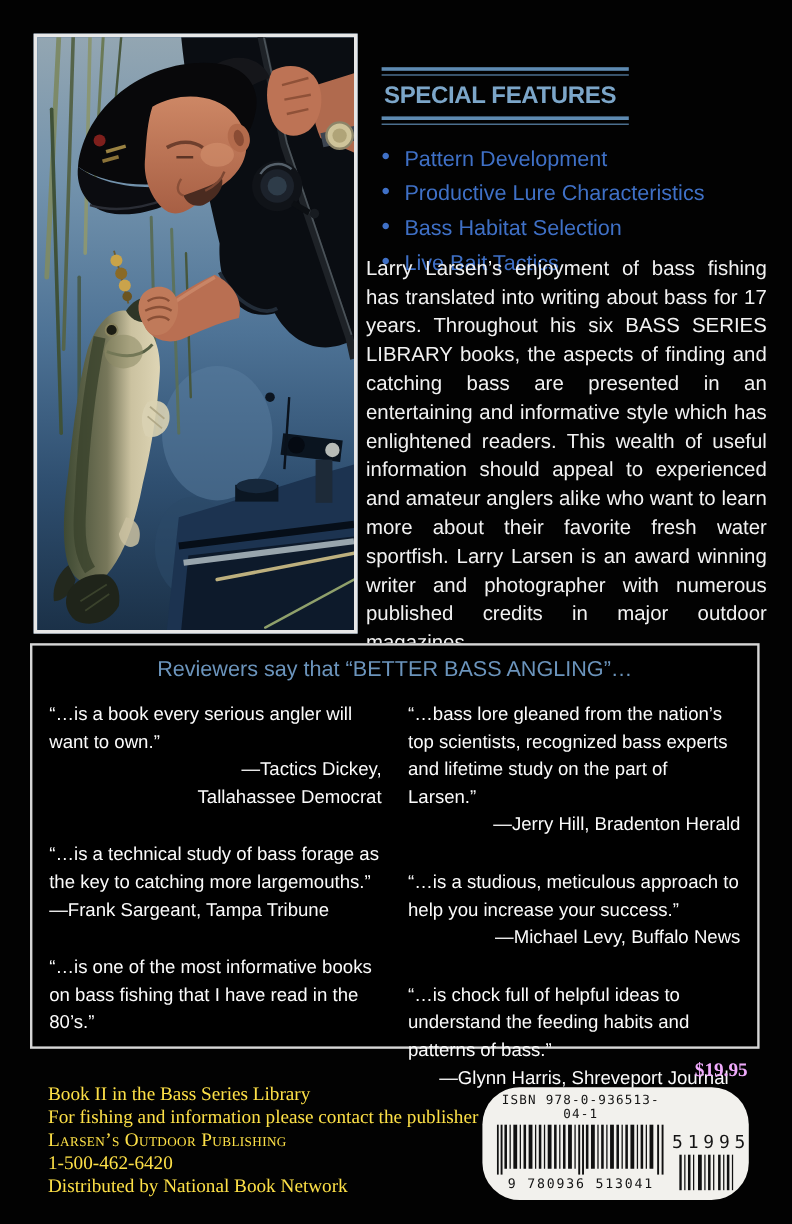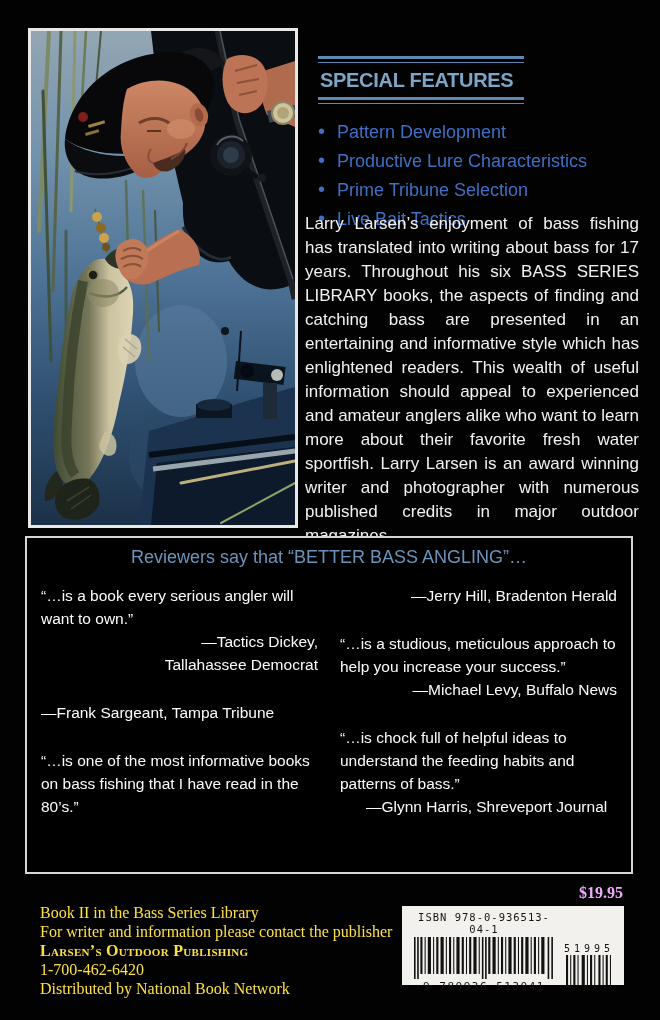--- a/index.html
+++ b/index.html
@@ -43,43 +43,43 @@
   .attr{margin:0;}
   .attr-right{text-align:right;}
   .attr-overlap{margin-top:-23px;}
   .attr-indent{padding-left:26px;}
   
   .pub{
     position:absolute;left:40px;top:903px;color:#fde047;
     font-family:"Liberation Serif",serif;font-size:16px;line-height:19px;
   }
   .pub p{margin:0;}
-  .pub .smallcaps{font-variant:small-caps;font-weight:bold;letter-spacing:0.3px;}
+  .pub .smallcaps{font-variant:small-caps;font-weight:normal;letter-spacing:0.3px;}
   .price{
     position:absolute;right:37px;top:884px;color:#f0abfc;
     font-family:"Liberation Serif",serif;font-size:16px;font-weight:bold;
   }
   .barcode-box{
-    position:absolute;left:402px;top:906px;width:222px;height:79px;
-    background:#f2f1ed;box-sizing:border-box;padding:5px 6px 0 8px;
+    position:absolute;left:402px;top:906px;width:222px;height:94px;
+    background:#f2f1ed;box-sizing:border-box;padding:5px 6px 0 8px;border-radius:31px;
   }
   .isbn{
     font-family:"DejaVu Sans Mono",monospace;font-size:10.5px;letter-spacing:1px;
     color:#141414;text-align:center;width:148px;margin-bottom:2px;
   }
   .bars-row{display:flex;align-items:flex-start;}
   .main-bar{width:148px;}
   .bars-main{display:block;width:140px;height:42px;margin:0 auto;}
   .digits{
     font-family:"DejaVu Sans Mono",monospace;font-size:11px;letter-spacing:1.5px;
     color:#141414;text-align:center;margin-top:1px;
   }
   .addon{width:58px;margin-left:2px;padding-top:6px;}
   .addon-digits{
-    font-family:"DejaVu Sans Mono",monospace;font-size:10px;letter-spacing:4px;
+    font-family:"DejaVu Sans Mono",monospace;font-size:15px;letter-spacing:4px;
     color:#141414;text-align:center;margin-bottom:1px;
   }
   .bars-addon{display:block;width:46px;height:30px;margin:0 auto;}
 </style>
 </head>
 <body>
 
 <div class="cover">
 
   <div class="photo-frame">
@@ -217,64 +217,66 @@
 
   <section class="features">
     <div class="features-head">
       <div class="rule"></div>
       <h1>SPECIAL FEATURES</h1>
       <div class="rule"></div>
     </div>
     <ul class="feature-list">
       <li><span class="dot">•</span><span>Pattern Development</span></li>
       <li><span class="dot">•</span><span>Productive Lure Characteristics</span></li>
-      <li><span class="dot">•</span><span>Prime Tribune Selection</span></li>
+      <li><span class="dot">•</span><span>Bass Habitat Selection</span></li>
       <li><span class="dot">•</span><span>Live Bait Tactics</span></li>
     </ul>
   </section>
 
   <p class="bio">Larry Larsen’s enjoyment of bass fishing has translated into writing about bass for 17 years. Throughout his six BASS SERIES LIBRARY books, the aspects of finding and catching bass are presented in an entertaining and informative style which has enlightened readers. This wealth of useful information should appeal to experienced and amateur anglers alike who want to learn more about their favorite fresh water sportfish. Larry Larsen is an award winning writer and photographer with numerous published credits in major outdoor magazines.</p>
 
   <section class="reviews">
     <h2>Reviewers say that “BETTER BASS ANGLING”…</h2>
     <div class="cols">
       <div class="col">
         <div class="quote">
           <p>“…is a book every serious angler will want to own.”</p>
           <p class="attr attr-right attr-overlap">—Tactics Dickey,</p>
           <p class="attr attr-right">Tallahassee Democrat</p>
         </div>
         <div class="quote">
+          <p>“…is a technical study of bass forage as the key to catching more largemouths.”</p>
           <p class="attr">—Frank Sargeant, Tampa Tribune</p>
         </div>
         <div class="quote">
           <p>“…is one of the most informative books on bass fishing that I have read in the 80’s.”</p>
         </div>
       </div>
       <div class="col">
         <div class="quote">
+          <p>“…bass lore gleaned from the nation’s top scientists, recognized bass experts and lifetime study on the part of Larsen.”</p>
           <p class="attr attr-right">—Jerry Hill, Bradenton Herald</p>
         </div>
         <div class="quote">
           <p>“…is a studious, meticulous approach to help you increase your success.”</p>
           <p class="attr attr-right">—Michael Levy, Buffalo News</p>
         </div>
         <div class="quote">
           <p>“…is chock full of helpful ideas to understand the feeding habits and patterns of bass.”</p>
           <p class="attr attr-indent">—Glynn Harris, Shreveport Journal</p>
         </div>
       </div>
     </div>
   </section>
 
   <div class="pub">
     <p>Book II in the Bass Series Library</p>
-    <p>For writer and information please contact the publisher</p>
+    <p>For fishing and information please contact the publisher</p>
     <p class="smallcaps">Larsen’s Outdoor Publishing</p>
-    <p>1-700-462-6420</p>
+    <p>1-500-462-6420</p>
     <p>Distributed by National Book Network</p>
   </div>
 
   <div class="price">$19.95</div>
 
   <div class="barcode-box">
     <div class="isbn">ISBN 978-0-936513-04-1</div>
     <div class="bars-row">
       <div class="main-bar">
         <svg class="bars-main" viewBox="0 0 132 50" preserveAspectRatio="none" aria-hidden="true">

